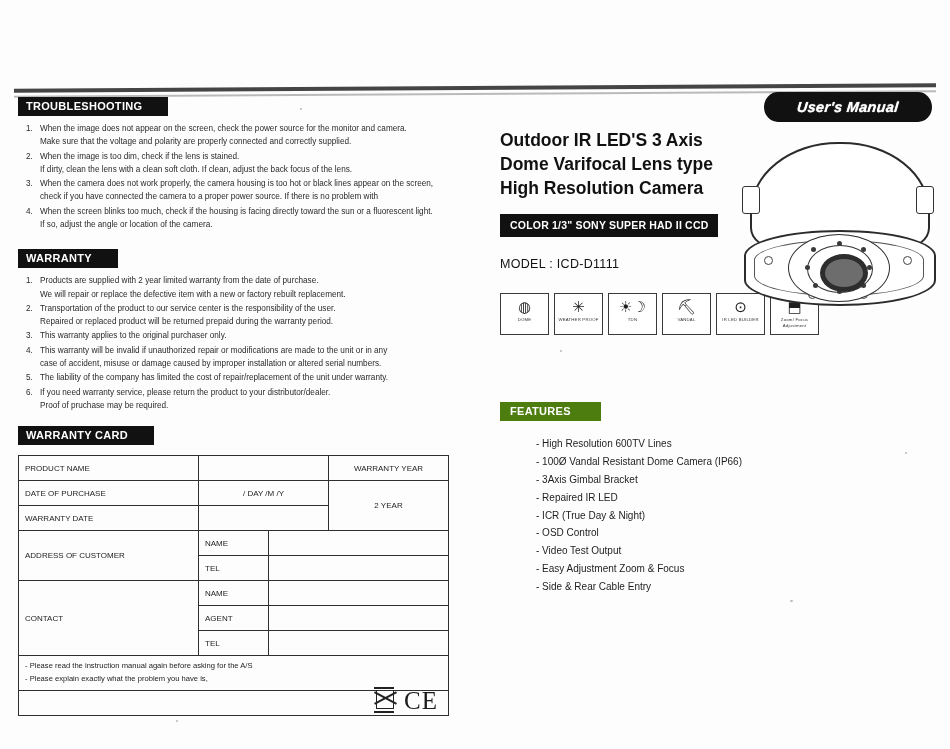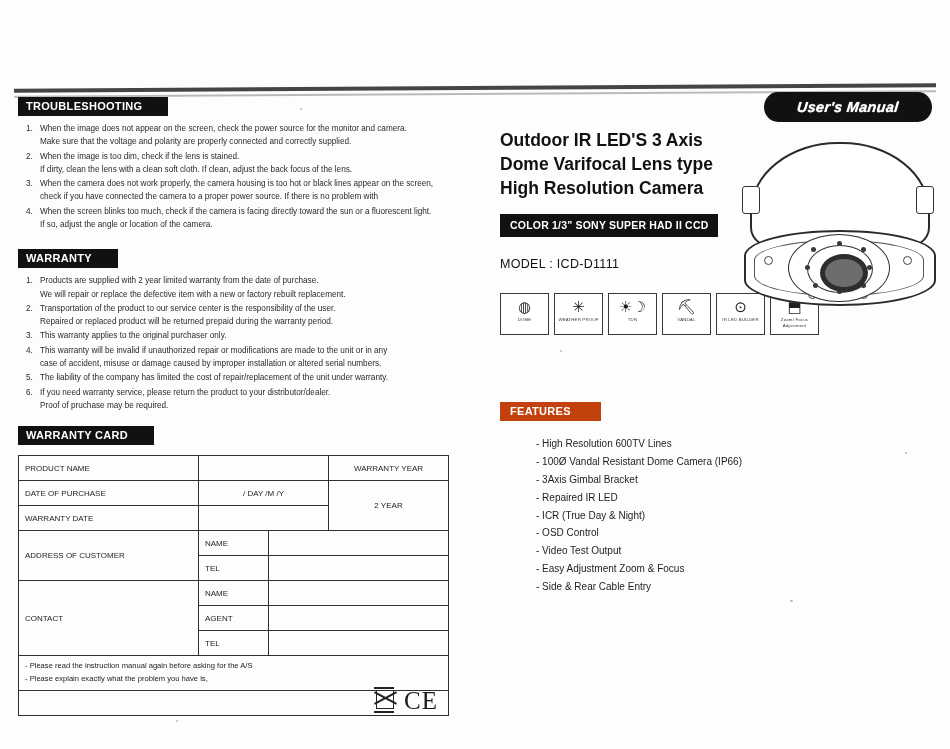--- a/index.html
+++ b/index.html
@@ -313,21 +313,21 @@
   .cam-tab {
     position: absolute;
     border: 1.4px solid #333;
     border-radius: 3px;
     background: #fff;
   }
 
   
   .features-wrap { margin-top: 66px; }
   .features-bar {
-    background: #c2410c;
+    background: #4d7c0f;
     color: #fff;
     font-size: 11px;
     font-weight: bold;
     padding: 3px 30px 4px 10px;
     display: inline-block;
     letter-spacing: .3px;
   }
   ul.features {
     list-style: none;
     margin: 14px 0 0 0;
@@ -362,21 +362,21 @@
       </li>
       <li>
         <span>When the image is too dim, check if the lens is stained.</span>
         <span class="sub">If dirty, clean the lens with a clean soft cloth. If clean, adjust the back focus of the lens.</span>
       </li>
       <li>
         <span>When the camera does not work properly, the camera housing is too hot or black lines appear on the screen,</span>
         <span class="sub">check if you have connected the camera to a proper power source. If there is no problem with</span>
       </li>
       <li>
-        <span>When the screen blinks too much, check if the camera is facing directly toward the sun or a fluorescent light.</span>
+        <span>When the screen blinks too much, check if the housing is facing directly toward the sun or a fluorescent light.</span>
         <span class="sub">If so, adjust the angle or location of the camera.</span>
       </li>
     </ol>
 
     <div class="spacer-lg"></div>
 
     <div class="sec-title-wrap">
       <div class="sec-title">WARRANTY</div>
     </div>
     <ol class="numlist">

